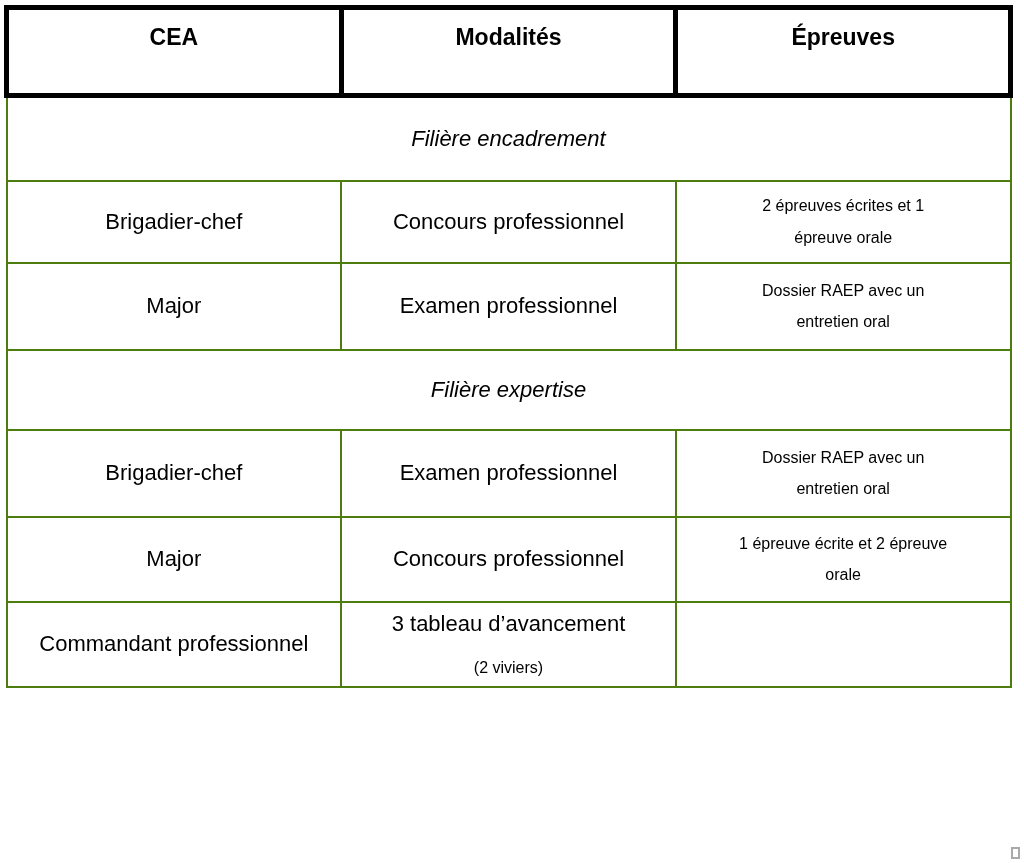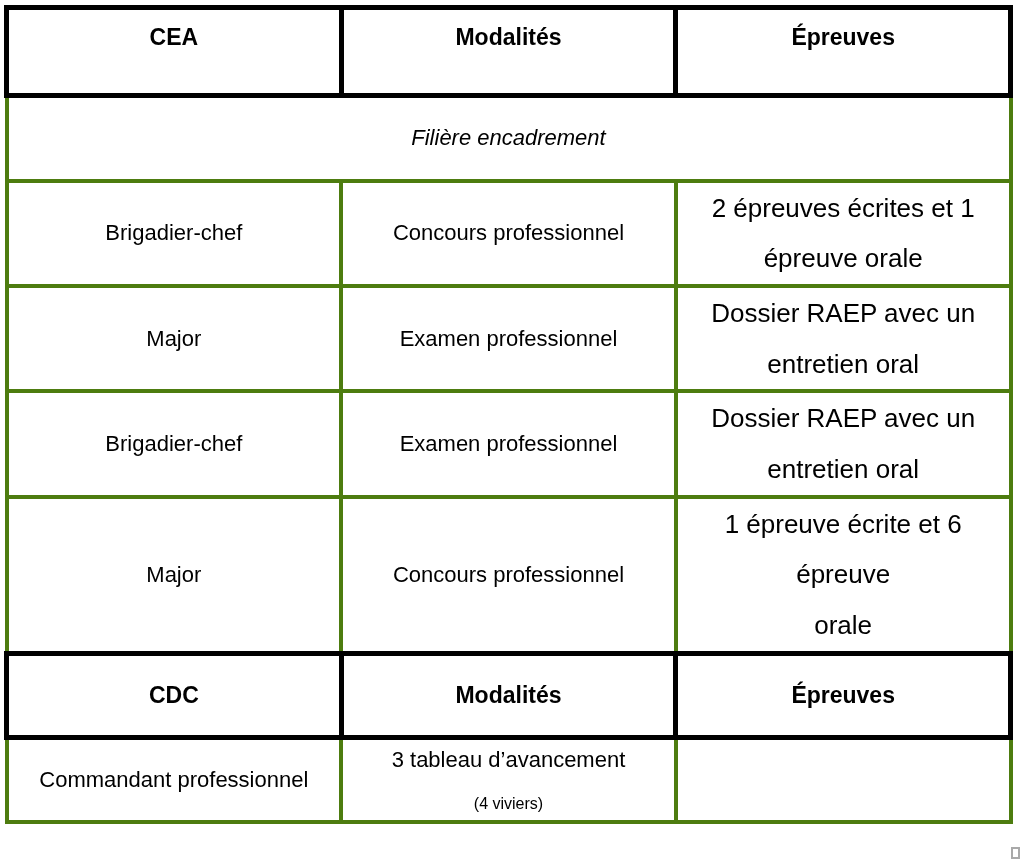--- a/index.html
+++ b/index.html
@@ -20,41 +20,41 @@
   }
   table.promo-table {
     border-collapse: collapse;
     table-layout: fixed;
     width: 100%;
   }
   col { width: 33.333%; }
   td {
     text-align: center;
     vertical-align: middle;
-    border: 4px solid #4d7c0f;
+    border: 2px solid #4d7c0f;
     padding: 0 12px;
     font-size: 22px;
     line-height: 1.35;
   }
   td.hdr-cell {
     border: 5px solid #000000;
     font-weight: bold;
     font-size: 23px;
     vertical-align: top;
     padding-top: 12px;
   }
   td.hdr-mid {
     vertical-align: middle;
     padding-top: 0;
   }
   td.section-cell {
     font-style: italic;
   }
   td.exam-cell {
-    font-size: 26px;
+    font-size: 16px;
     line-height: 1.95;
     white-space: pre-line;
   }
   .mod-note {
     font-size: 16px;
     margin-top: 18px;
   }
   tr.h-88 { height: 88px; }
   tr.h-85 { height: 85px; }
   tr.h-84 { height: 84px; }
@@ -100,47 +100,45 @@
 épreuve orale</td>
     </tr>
 
     <tr class="h-87">
       <td>Major</td>
       <td>Examen professionnel</td>
       <td class="exam-cell">Dossier RAEP avec un
 entretien oral</td>
     </tr>
 
+    <tr class="h-80">
+      <td colspan="3" class="section-cell">Filière expertise</td>
+    </tr>
 
     <tr class="h-87">
       <td>Brigadier-chef</td>
       <td>Examen professionnel</td>
       <td class="exam-cell">Dossier RAEP avec un
 entretien oral</td>
     </tr>
 
     <tr class="h-85">
       <td>Major</td>
       <td>Concours professionnel</td>
-      <td class="exam-cell">1 épreuve écrite et 6 épreuve
+      <td class="exam-cell">1 épreuve écrite et 2 épreuve
 orale</td>
     </tr>
 
-    <tr class="h-84">
-      <td class="hdr-cell hdr-mid">CDC</td>
-      <td class="hdr-cell hdr-mid">Modalités</td>
-      <td class="hdr-cell hdr-mid">Épreuves</td>
-    </tr>
 
 
     <tr class="h-85">
       <td>Commandant professionnel</td>
       <td>
         <div class="mod-line">3 tableau d’avancement</div>
-        <div class="mod-note">(4 viviers)</div>
+        <div class="mod-note">(2 viviers)</div>
       </td>
       <td class="exam-cell"></td>
     </tr>
   </tbody>
     </table>
 </div>
 
 <div class="corner-marker"></div>
 
 </body></html>

